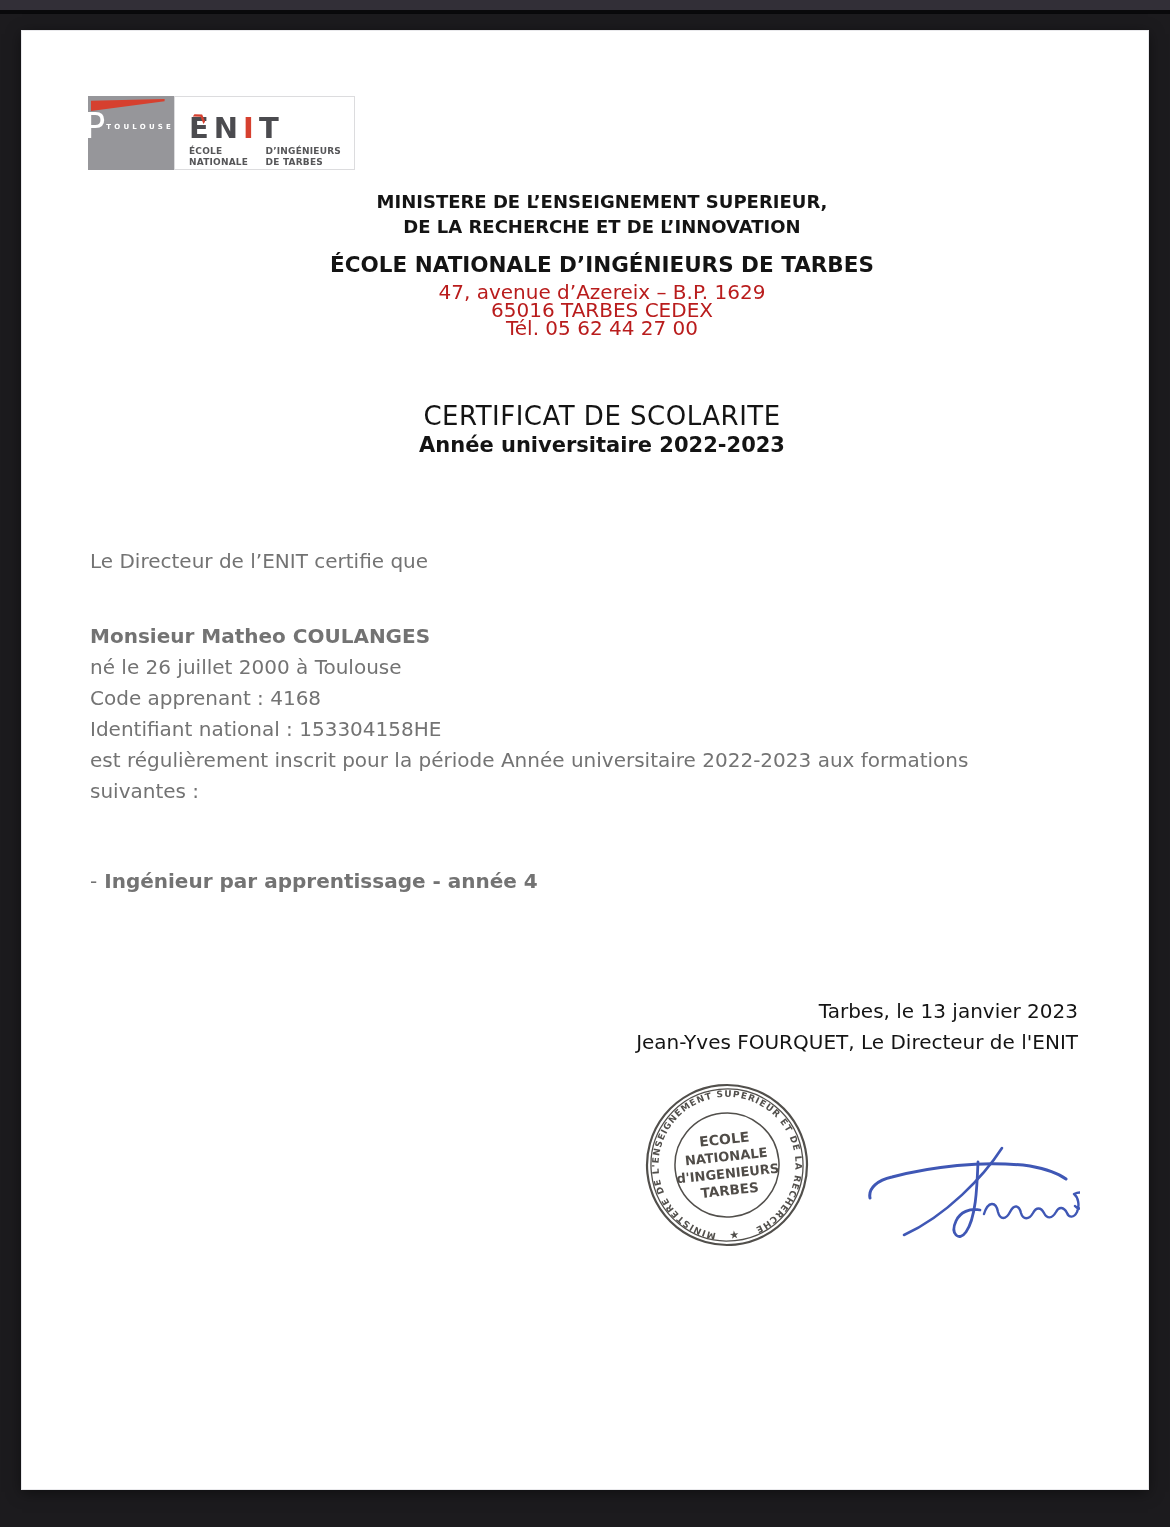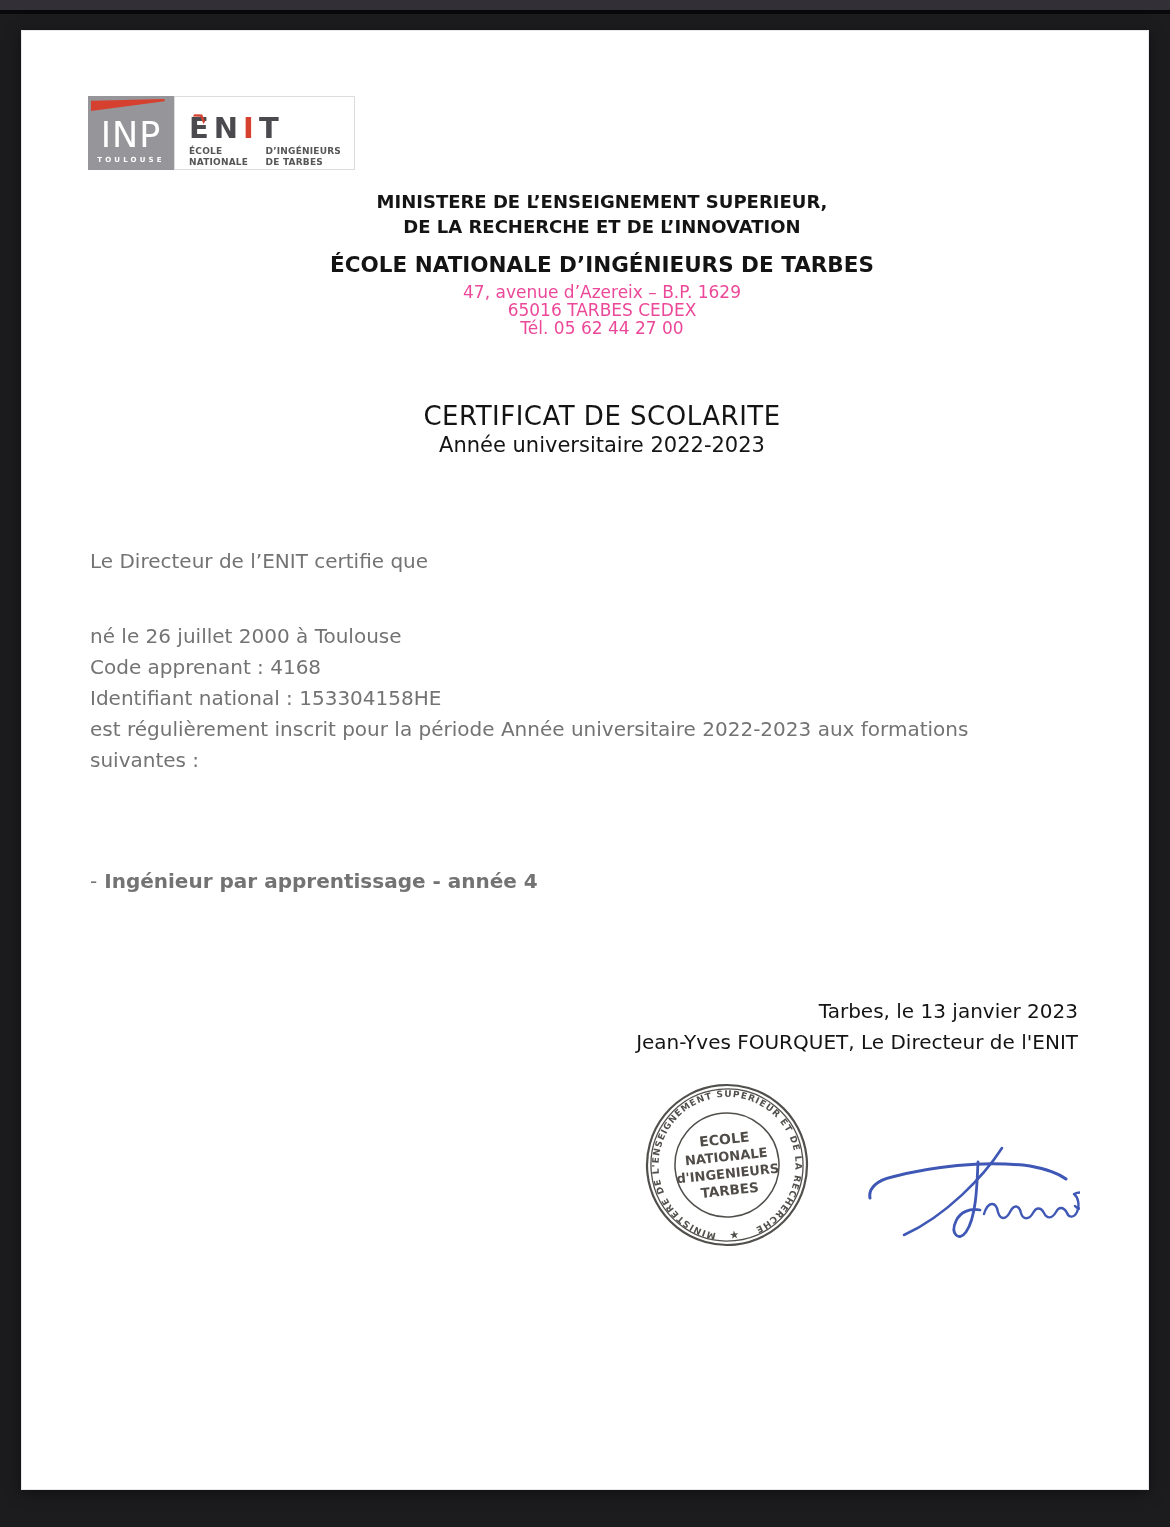--- a/index.html
+++ b/index.html
@@ -13,22 +13,22 @@
   .topline{position:absolute;left:0;top:10px;width:100%;height:4px;background:#09090b;}
   .page{
     position:absolute;left:22px;top:31px;width:1126px;height:1458px;
     background:#ffffff;color:#141414;
     box-shadow:0 0 0 1px #e9e9ec,0 3px 14px rgba(0,0,0,.5);
   }
   
   .logo-row{position:absolute;left:66px;top:65px;height:74px;display:flex;}
   .inp-box{
     position:relative;width:86px;height:74px;background:#96969a;
-    display:flex;flex-direction:column;align-items:center;justify-content:flex-end;
-    padding-bottom:6px;box-sizing:border-box;
+    display:flex;flex-direction:row;align-items:center;justify-content:flex-end;
+    padding-bottom:14px;box-sizing:border-box;
   }
   .inp-flag{
     position:absolute;left:3px;top:3px;width:80px;height:12px;background:#d6402f;
     clip-path:polygon(0% 100%,0% 15%,92% 0%,92% 18%);
   }
   .inp-acronym{color:#fff;font-size:35px;line-height:38px;font-weight:400;letter-spacing:1px;}
   .inp-city{color:#fff;font-size:7px;font-weight:700;letter-spacing:3.2px;margin-top:2px;}
   .enit-box{
     position:relative;width:181px;height:74px;background:#fff;border:1px solid #dcdcde;
     box-sizing:border-box;padding:6px 10px 0 14px;
@@ -39,23 +39,23 @@
   .enit-accent{
     position:absolute;left:4px;top:-13px;color:#d6402f;font-size:13px;font-weight:900;
     transform:rotate(-55deg);
   }
   .enit-cols{display:flex;justify-content:space-between;margin-top:5px;width:152px;}
   .enit-col{font-size:9px;line-height:11px;font-weight:700;color:#565658;letter-spacing:.2px;}
   
   .center{position:absolute;left:0;width:100%;text-align:center;padding-left:17px;}
   .ministry{top:158px;font-size:18px;line-height:25px;font-weight:700;}
   .school{top:221px;font-size:21.5px;font-weight:700;}
-  .address{top:252px;font-size:17px;line-height:18px;color:#ec4899;}
+  .address{top:252px;font-size:20px;line-height:18px;color:#b91c1c;}
   .doc-title{top:370px;font-size:26px;font-weight:400;letter-spacing:.5px;}
-  .doc-subtitle{top:402px;font-size:21px;font-weight:400;}
+  .doc-subtitle{top:402px;font-size:21px;font-weight:700;}
   
   .bodyblock{position:absolute;left:68px;width:1000px;font-size:20px;line-height:31px;color:#737373;}
   .intro{top:515px;}
   .student{top:590px;}
   .student .bold{font-weight:700;}
   .program{top:835px;}
   .program .dash{margin-right:7px;}
   .program .bold{font-weight:700;}
   .closing{position:absolute;right:70px;top:965px;text-align:right;font-size:20px;line-height:31px;}
   
@@ -109,20 +109,21 @@
     <div>65016 TARBES CEDEX</div>
     <div>Tél. 05 62 44 27 00</div>
   </div>
 
   <div class="center doc-title">CERTIFICAT DE SCOLARITE</div>
   <div class="center doc-subtitle">Année universitaire 2022-2023</div>
 
   <div class="bodyblock intro">Le Directeur de l’ENIT certifie que</div>
 
   <div class="bodyblock student">
+    <div class="bold">Monsieur Matheo COULANGES</div>
     <div>né le 26 juillet 2000 à Toulouse</div>
     <div>Code apprenant : 4168</div>
     <div>Identifiant national : 153304158HE</div>
     <div>est régulièrement inscrit pour la période Année universitaire 2022-2023 aux formations</div>
     <div>suivantes :</div>
   </div>
 
   <div class="bodyblock program">
     <span class="dash">-</span><span class="bold">Ingénieur par apprentissage - année 4</span>
   </div>

